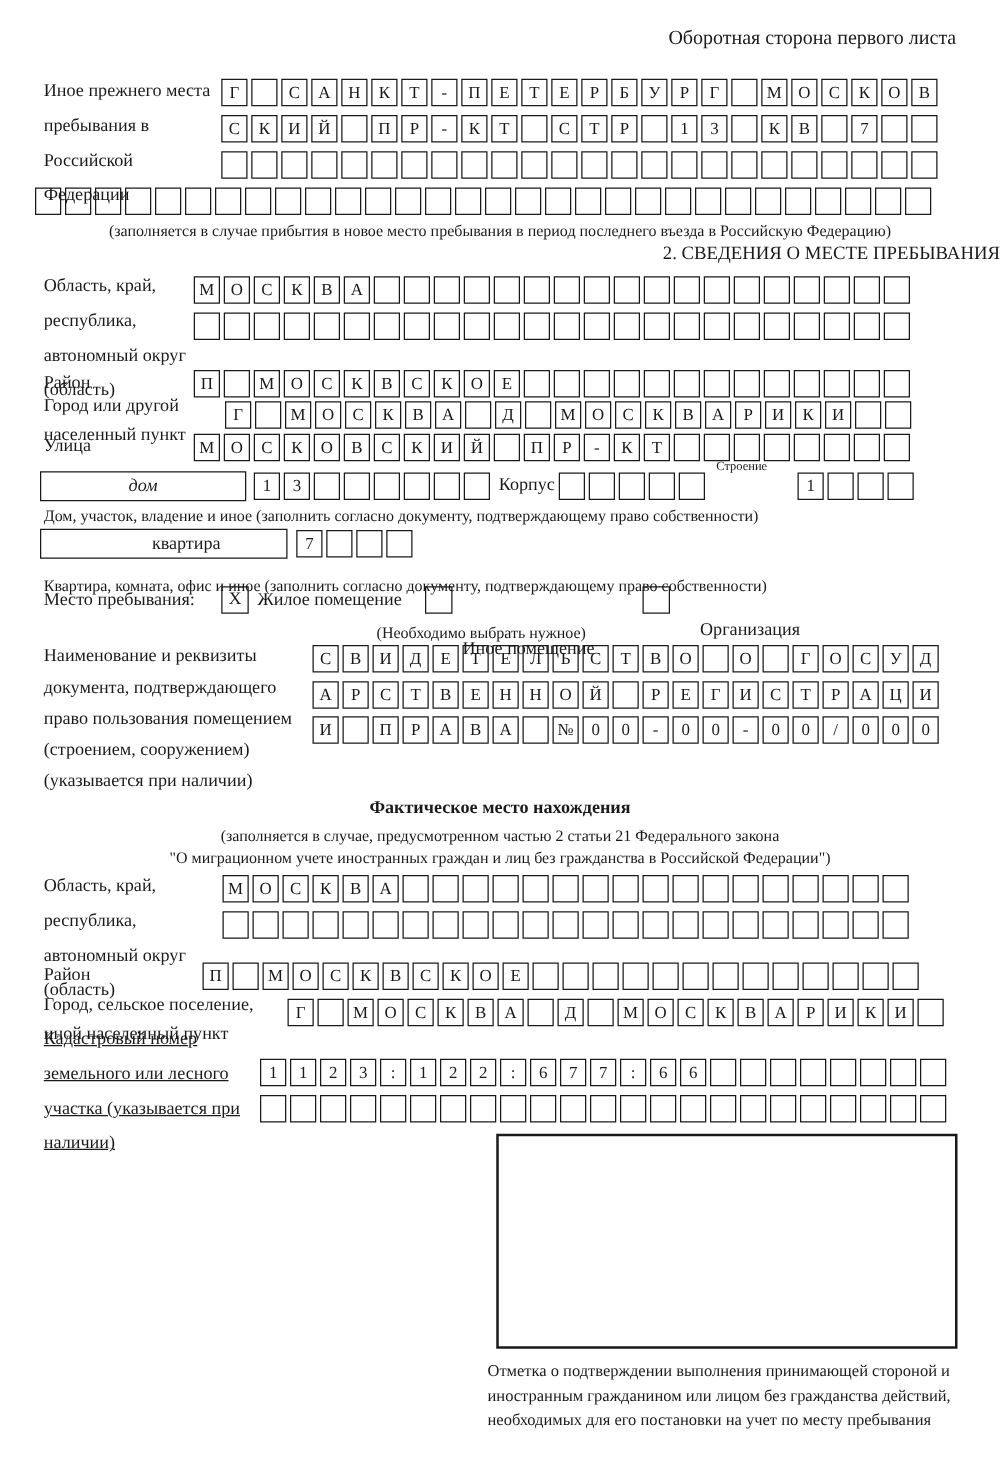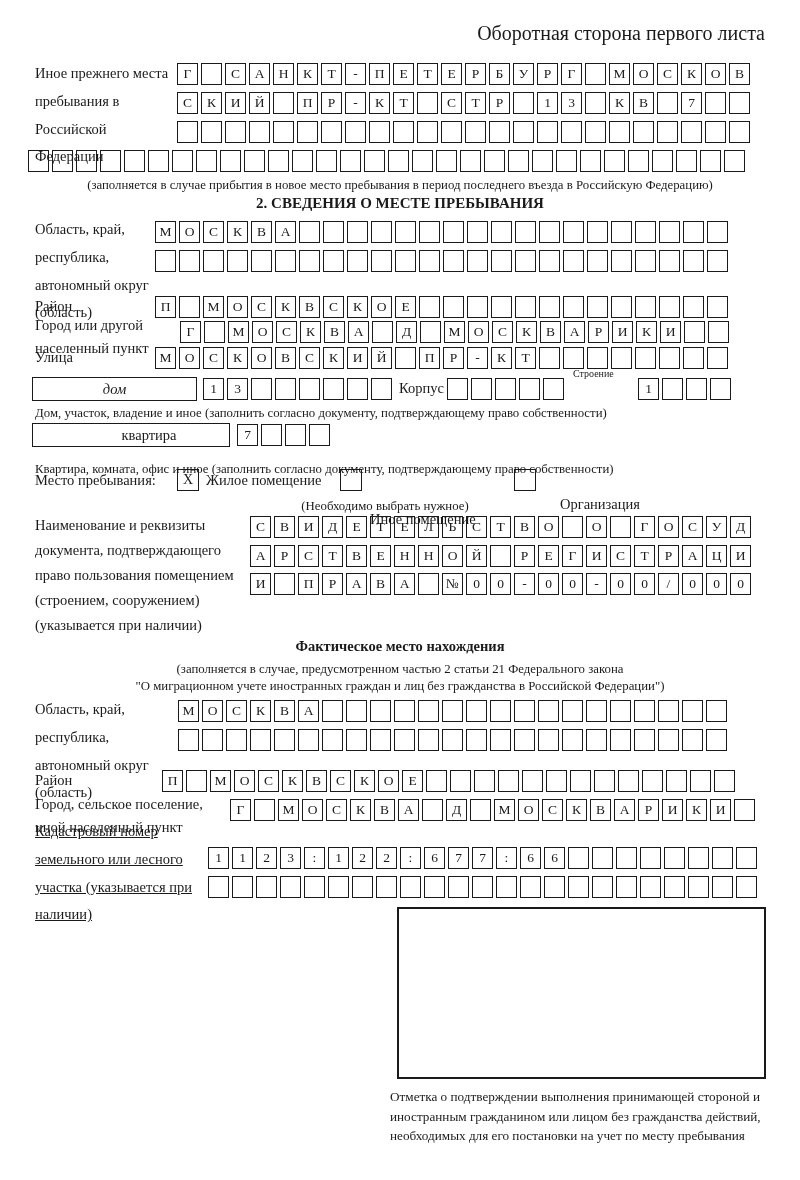--- a/index.html
+++ b/index.html
@@ -24,30 +24,30 @@
     font-size:13.5px;
   }
   .wide-box{
     box-sizing:border-box;border:1.5px solid #1a1a1a;height:24px;
     display:flex;align-items:center;justify-content:center;font-size:14.5px;
   }
   .cb{
     box-sizing:border-box;width:22px;height:22px;border:1.5px solid #1a1a1a;
     display:flex;align-items:center;justify-content:center;font-size:14px;
   }
-  .title{font-weight:bold;font-size:15px;}
+  .title{font-weight:normal;font-size:15px;text-align:right;}
   .subtitle{font-weight:bold;font-size:14.5px;}
   .stamp-rect{box-sizing:border-box;border:2px solid #1a1a1a;background:#fff;}
 </style>
 </head>
 <body>
 
 <div class="page">
 
-  <div class="abs" style="top:22px;right:35px;font-size:20px;">Оборотная сторона первого листа</div>
+  <div class="abs" style="top:22px;right:35px;font-size:16px;">Оборотная сторона первого листа</div>
 
   <div class="abs label" style="top:60px;left:35px;width:142px;">Иное прежнего места пребывания в Российской Федерации</div>
   <div class="abs boxes" style="top:63px;left:177px;">
       <span class="box">Г</span>
       <span class="box"></span>
       <span class="box">С</span>
       <span class="box">А</span>
       <span class="box">Н</span>
       <span class="box">К</span>
       <span class="box">Т</span>

